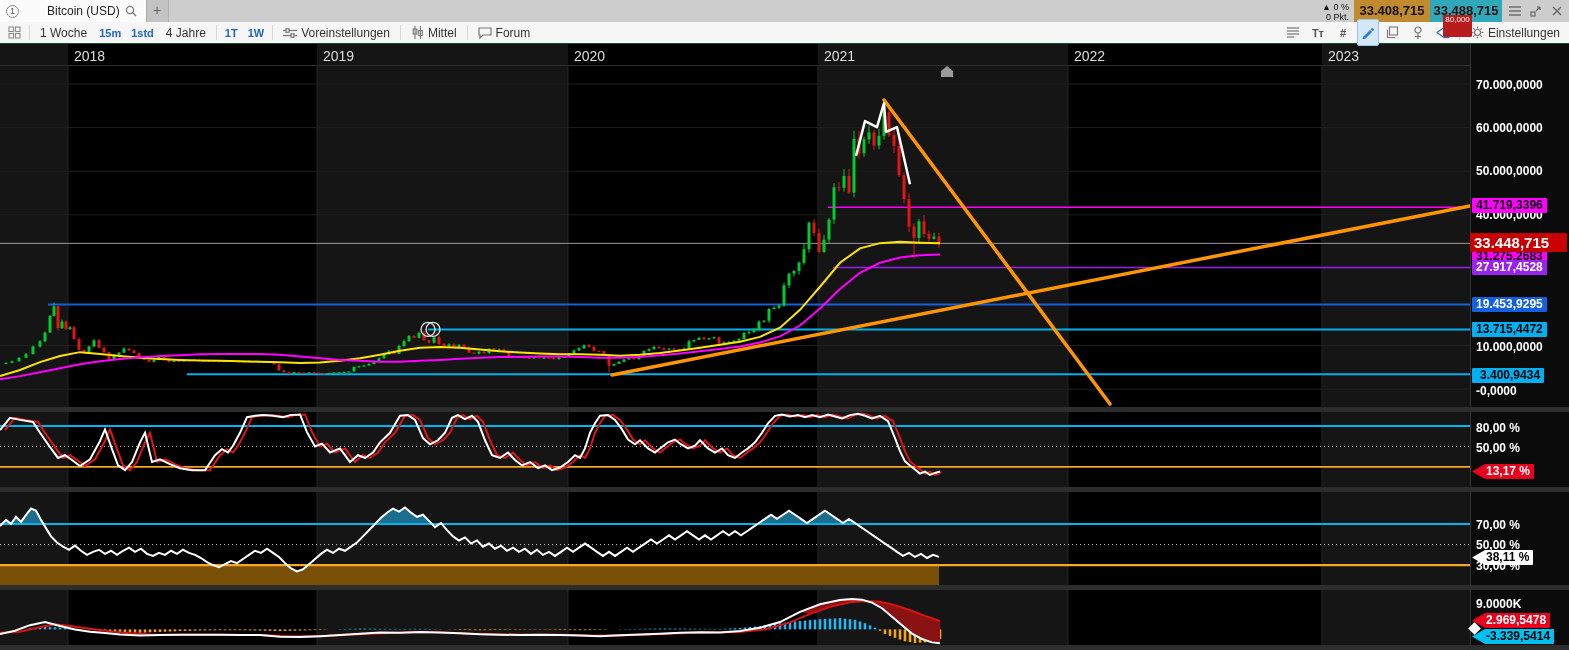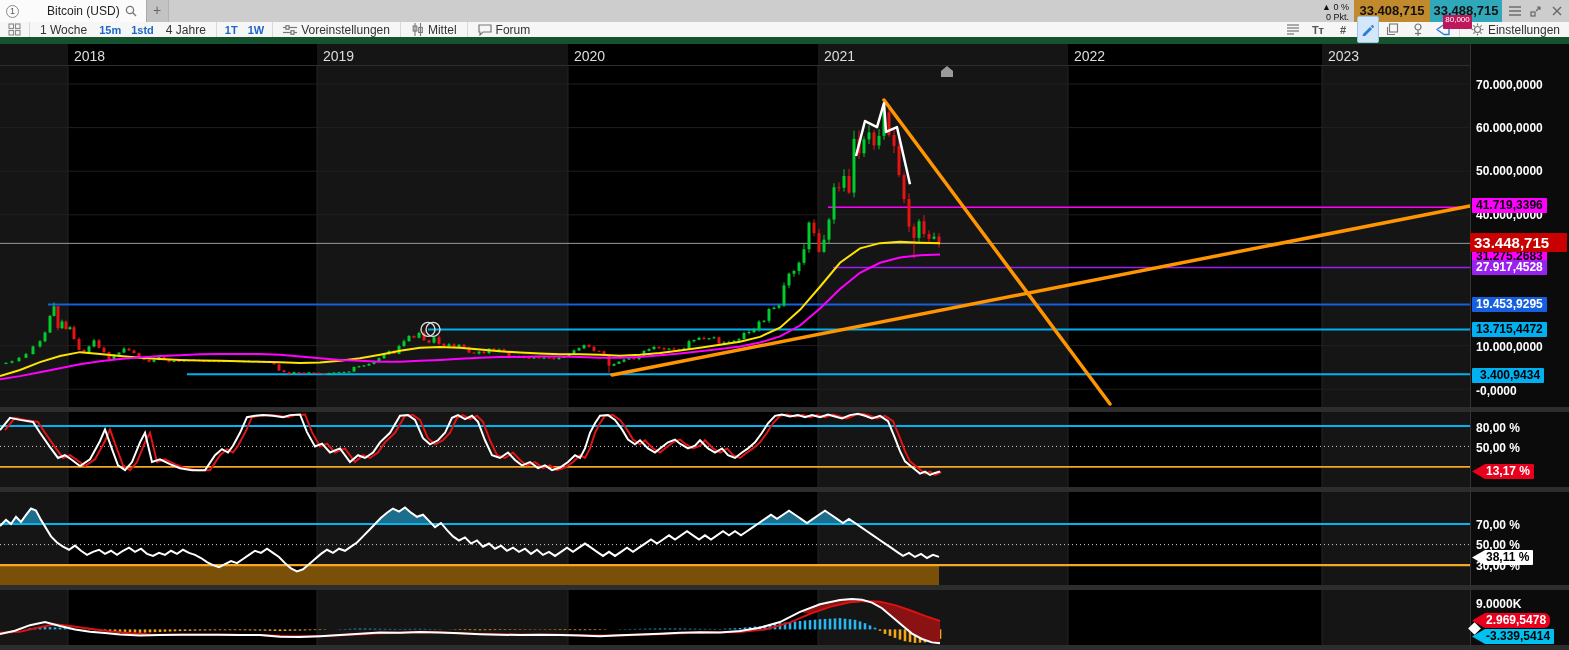--- a/index.html
+++ b/index.html
@@ -16,29 +16,29 @@
   .tab-title { color:#222;margin-left:23px; }
   .tab-add { width:22px; background:#c3c3c3; text-align:center; line-height:21px;
     color:#666; font-size:14px; border-right:1px solid #b2b2b2; }
   .tb-spacer { flex:1; }
   .chgbox { font-size:9px; line-height:10px; text-align:right; padding:1px 5px 0 0;
     color:#111; white-space:nowrap; align-self:center; }
   .pricebox { width:76px; text-align:center; line-height:22px; font-size:13px;
     color:#111; font-weight:bold; }
   .bid { background:#c18a2c; }
   .ask { background:#2fa9ba; width:72px; }
-  .spreadbadge { position:absolute; left:1443px; top:15px; width:29px; height:14px;
-    background:#be185d; color:#fff; font-size:8px; line-height:10px; text-align:center;
+  .spreadbadge { position:absolute; left:1443px; top:15px; width:29px; height:22px;
+    background:#b91c1c; color:#fff; font-size:8px; line-height:10px; text-align:center;
     z-index:30; border-radius:1px; }
   .winicons { display:flex; align-items:center; gap:4px; padding:0 4px; }
   .winicon { width:17px; height:17px; display:flex; align-items:center;
     justify-content:center; color:#666; }
 
   
-  .toolbar { height:22px; background:#f6f6f6; border-bottom:7px solid #14532d;
+  .toolbar { height:22px; background:#f6f6f6; border-bottom:1px solid #14532d;
     display:flex; align-items:center; font-size:12px; color:#333; gap:2px;
     padding:0 3px; position:relative; z-index:20; }
   .tbtn { display:flex; align-items:center; gap:4px; padding:0 6px; height:20px;
     white-space:nowrap; }
   .bluechip { color:#1e66c7; font-weight:bold; font-size:11px; padding:0 4px; }
   .vsep { width:1px; height:15px; background:#d8d8d8; margin:0 2px; }
   .rightgrp { margin-left:auto; display:flex; align-items:center; gap:3px; }
   .iconbtn { width:22px; height:27px; display:flex; align-items:center;
     justify-content:center; color:#555; }
   .iconbtn.active { background:#d4e7f9; border:1px solid #9ec4e8; border-radius:2px; }
@@ -870,17 +870,17 @@
       <span class="axlabel" style="top: 553px;">9.0000K</span>
       <span class="axbadge" style="background: rgb(255, 0, 255); color: rgb(0, 0, 0); top: 205px;">31.275,2683</span>
       <span class="axbadge" style="background: rgb(255, 0, 255); color: rgb(0, 0, 0); top: 154px;">41.719,3396</span>
       <span class="axbadge" style="background: rgb(153, 34, 238); color: rgb(255, 255, 255); top: 216px;">27.917,4528</span>
       <span class="axbadge" style="background: rgb(21, 96, 224); color: rgb(255, 255, 255); top: 253px;">19.453,9295</span>
       <span class="axbadge" style="background: rgb(0, 176, 240); color: rgb(0, 0, 0); top: 278px;">13.715,4472</span>
       <span class="axbadge" style="background: rgb(0, 176, 240); color: rgb(0, 0, 0); top: 324px; padding-left: 8px;">3.400,9434</span>
       <span class="axbadge big" style="background: rgb(200, 0, 0); color: rgb(255, 255, 255); top: 189px;">33.448,715</span>
       <span class="axbadge arrow" style="background: rgb(232, 0, 28); color: rgb(255, 255, 255); top: 420px;">13,17 %</span>
       <span class="axbadge arrow" style="background: rgb(255, 255, 255); color: rgb(0, 0, 0); top: 506px;">38,11 %</span>
-      <span class="axbadge arrow" style="background: rgb(232, 0, 28); color: rgb(255, 255, 255); top: 569px; border-radius: 6px;">2.969,5478</span>
+      <span class="axbadge arrow" style="background: rgb(232, 0, 28); color: rgb(255, 255, 255); top: 569px;">2.969,5478</span>
       <span class="axbadge arrow" style="background: rgb(0, 192, 240); color: rgb(0, 0, 0); top: 585px;">-3.339,5414</span>
       <span class="diamond" style="top: 580px;"></span>
     </div>
 </div>
 
 </body></html>

